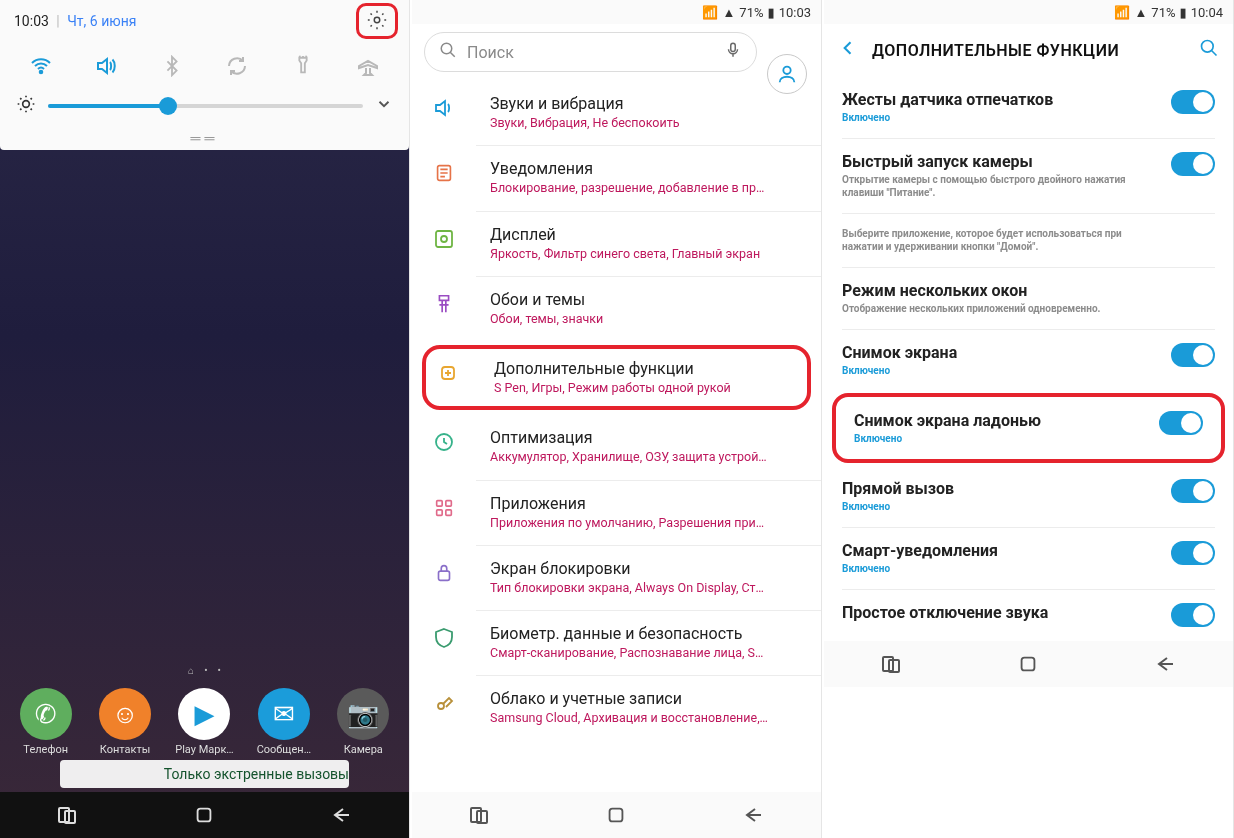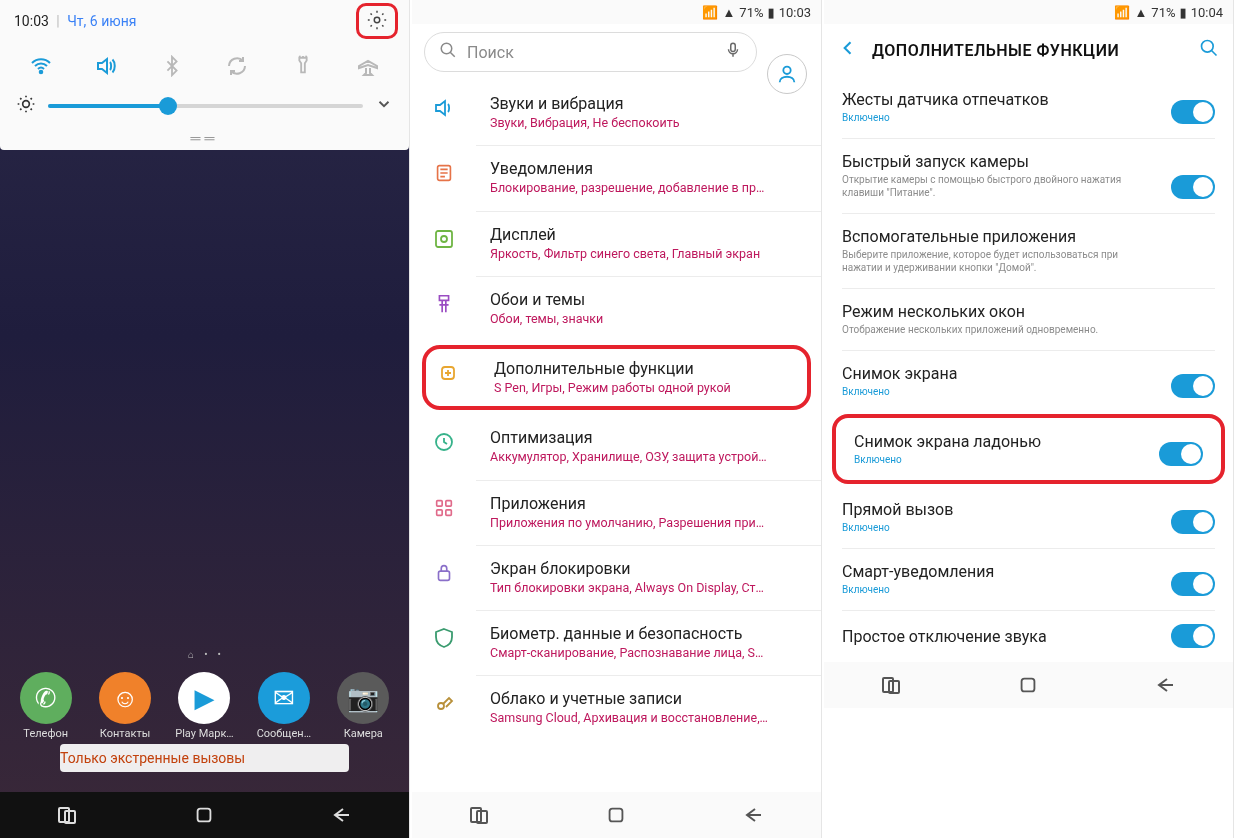--- a/index.html
+++ b/index.html
@@ -76,22 +76,22 @@
   .dock {
     display:flex; justify-content:space-around; align-items:flex-end;
     padding: 6px 6px 0;
   }
   .app { display:flex; flex-direction:column; align-items:center; gap:3px; font-size:11px; color:#ddd; width:72px;}
   .app .circ {
     width:52px; height:52px; border-radius:50%;
     display:flex; align-items:center; justify-content:center; font-size:26px;
   }
   .emergency {
-    background:rgba(255,255,255,0.92); color:#c2410c; text-align:left;
-    font-size:14px; margin:4px 60px 20px; padding:6px 0; border-radius:4px;
+    background:rgba(255,255,255,0.92); color:#14532d; text-align:right;
+    font-size:14px; margin:4px 60px 4px; padding:6px 0; border-radius:4px;
   }
   .navbar {
     height:46px; display:flex; justify-content:space-around; align-items:center;
     background:#fafafa;
   }
   .p1 .navbar { background:#111; }
   .navbtn { width:46px; height:30px; display:flex; align-items:center; justify-content:center; }
   .navbtn svg { stroke:#555; }
   .p1 .navbtn svg { stroke:#ddd; }
 
@@ -138,21 +138,21 @@
 
   
   .header3 {
     display:flex; align-items:center; gap:14px; padding:12px 14px;
   }
   .header3 .back { font-size:24px; color:#1a9bd8; }
   .header3 .title { font-size:16px; font-weight:600; letter-spacing:0.5px; color:#111; flex:1; }
   .header3 .srch { color:#1a9bd8; font-size:22px; }
   .list3 .row3 {
     padding:14px 18px; position:relative;
-    display:flex; align-items:flex-end; gap:14px;
+    display:flex; align-items:flex-start; gap:14px;font-weight:bold;
   }
   .list3 .row3 + .row3::before {
     content:""; position:absolute; top:0; left:18px; right:18px; height:1px; background:#ececec;
   }
   .row3 .txt { flex:1; }
   .row3 .t { font-size:16px; color:#222; margin-bottom:2px; }
   .row3 .s { font-size:10px; color:#8c8c8c; line-height:1.3; max-width:300px; }
   .row3 .s.blue { color:#1a9bd8; }
   .toggle {
     width:44px; height:24px; background:#1a9bd8; border-radius:12px;
@@ -491,21 +491,20 @@
       </div>
       <div class="row3">
         <div class="txt">
           <div class="t">Быстрый запуск камеры</div>
           <div class="s">Открытие камеры с помощью быстрого двойного нажатия клавиши "Питание".</div>
         </div>
         <div class="toggle"></div>
       </div>
       <div class="row3">
         <div class="txt">
-          <div class="t">Вспомогательные приложения</div>
           <div class="s">Выберите приложение, которое будет использоваться при нажатии и удерживании кнопки "Домой".</div>
         </div>
       </div>
       <div class="row3">
         <div class="txt">
           <div class="t">Режим нескольких окон</div>
           <div class="s">Отображение нескольких приложений одновременно.</div>
         </div>
       </div>
       <div class="row3">

